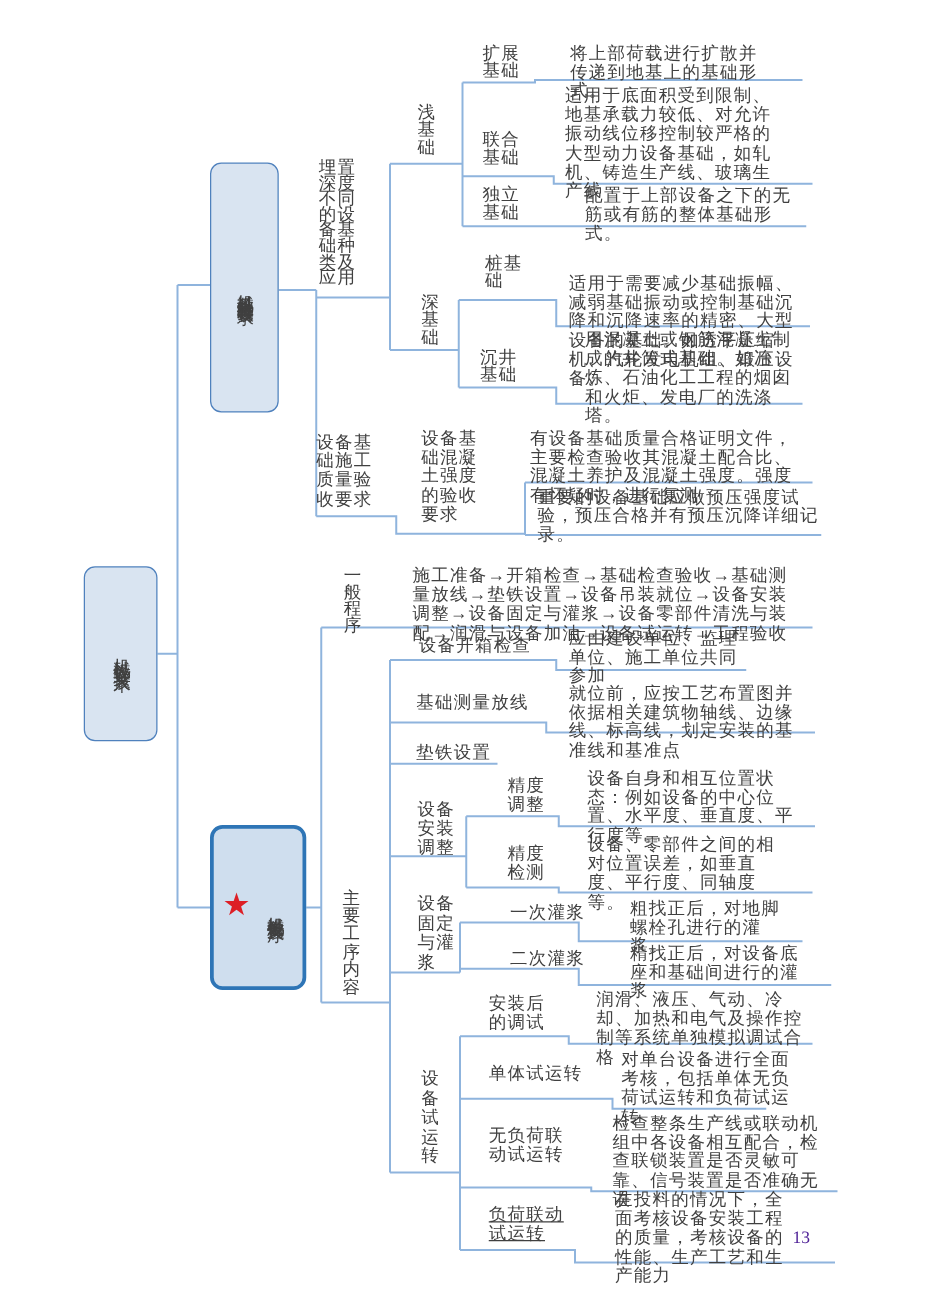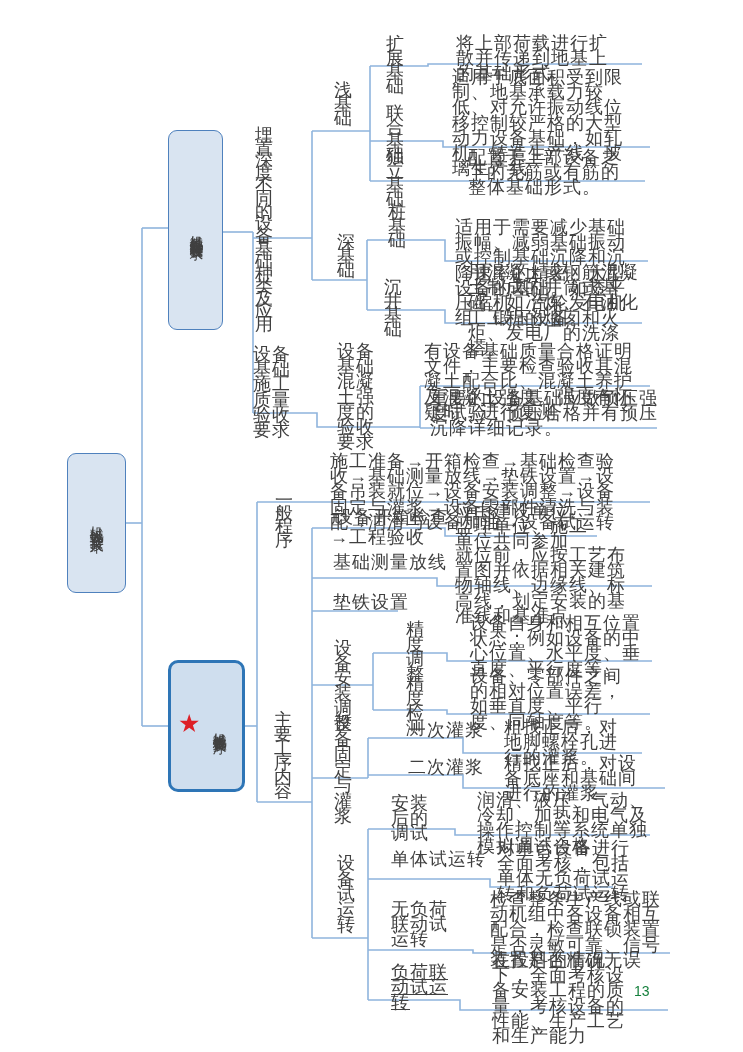--- a/index.html
+++ b/index.html
@@ -22,31 +22,31 @@
     border:1.6px solid var(--box-border);border-radius:9px;
     display:flex;align-items:center;justify-content:center;
     box-sizing:border-box;
   }
   .box.accent{border:3px solid var(--box-border-accent);border-radius:10px;background:#cfdeee;}
   .vtext{
     writing-mode:vertical-rl;text-orientation:upright;
     font-size:14px;letter-spacing:2px;color:var(--text);line-height:1.1;
   }
   .lbl{
-    position:absolute;font-size:18px;letter-spacing:1px;color:var(--text);
+    position:absolute;font-size:14px;letter-spacing:1px;color:var(--text);
     line-height:15.2px;word-break:break-all;
   }
   .nowrap{white-space:nowrap;}
   .tight{line-height:12.6px;}
   .col1{line-height:13.8px;}
   .star{
     position:absolute;left:7px;top:48px;
     font-family:"DejaVu Sans",sans-serif;font-size:25px;color:var(--star);line-height:1;
   }
-  .pagenum{position:absolute;font-size:14px;color:#15803d;font-family:Liberation Sans, sans-serif;}
+  .pagenum{position:absolute;font-size:14px;color:#4c1d95;font-family:Liberation Serif, serif;}
 </style>
 </head>
 <body>
 
 <svg class="wires" width="743" height="1052">
 
   <polyline points="126,523 142,523"></polyline>
   <polyline points="142,228 142,726"></polyline>
   <polyline points="142,228 168,228"></polyline>
   <polyline points="142,726 168,726"></polyline>
@@ -118,21 +118,21 @@
 <div class="lbl" style="left:388px;top:205px;width:30px;line-height:14px;">桩基础</div>
 <div class="lbl" style="left:455px;top:184px;width:186px;margin-top:36px;">适用于需要减少基础振幅、减弱基础振动或控制基础沉降和沉降速率的精密、大型设备的基础。如透平压缩机、汽轮发电机组、锻压设备。</div>
 <div class="lbl" style="left:384px;top:280px;width:30px;line-height:14px;">沉井基础</div>
 <div class="lbl" style="left:468px;top:265px;width:172px;">用混凝土或钢筋混凝土制成的井筒式基础。如冶炼、石油化工工程的烟囱和火炬、发电厂的洗涤塔。</div>
 
 <div class="lbl" style="left:253px;top:347px;width:45px;">设备基础施工质量验收要求</div>
 <div class="lbl" style="left:337px;top:344px;width:45px;">设备基础混凝土强度的验收要求</div>
 <div class="lbl" style="left:424px;top:344px;width:214px;">有设备基础质量合格证明文件，主要检查验收其混凝土配合比、混凝土养护及混凝土强度。强度有怀疑时，进行复测</div>
 <div class="lbl" style="left:430px;top:391px;width:228px;">重要的设备基础应做预压强度试验，预压合格并有预压沉降详细记录。</div>
 
-<div class="lbl col1" style="left:275px;top:455px;width:16px;line-height:13.2px;margin-top:39px;">一般程序</div>
+<div class="lbl col1" style="left:275px;top:455px;width:16px;line-height:13.2px;">一般程序</div>
 <div class="lbl" style="left:330px;top:454px;width:300px;">施工准备→开箱检查→基础检查验收→基础测量放线→垫铁设置→设备吊装就位→设备安装调整→设备固定与灌浆→设备零部件清洗与装配→润滑与设备加油→设备试运转→工程验收</div>
 
 <div class="lbl col1" style="left:274px;top:713px;width:16px;line-height:14.2px;">主要工序内容</div>
 
 <div class="lbl nowrap" style="left:335px;top:510px;">设备开箱检查</div>
 <div class="lbl" style="left:455px;top:504px;width:144px;">应由建设单位、监理单位、施工单位共同参加</div>
 
 <div class="lbl nowrap" style="left:333px;top:555px;">基础测量放线</div>
 <div class="lbl" style="left:455px;top:548px;width:186px;">就位前，应按工艺布置图并依据相关建筑物轴线、边缘线、标高线，划定安装的基准线和基准点</div>
 

